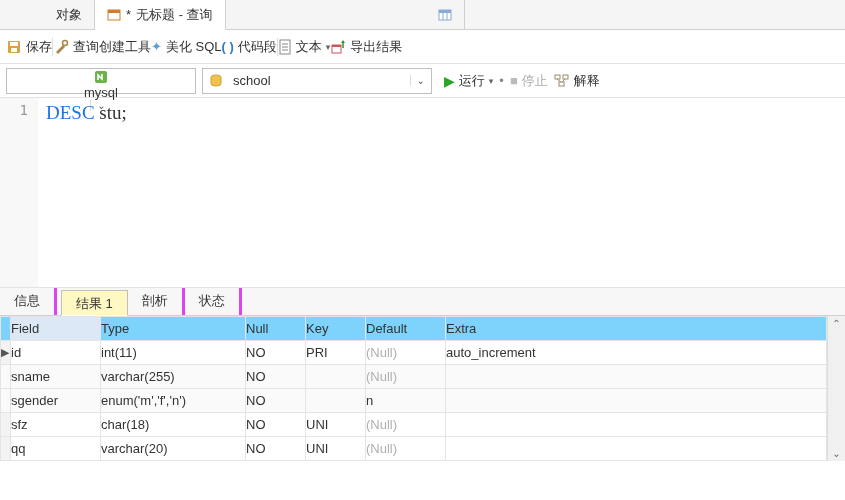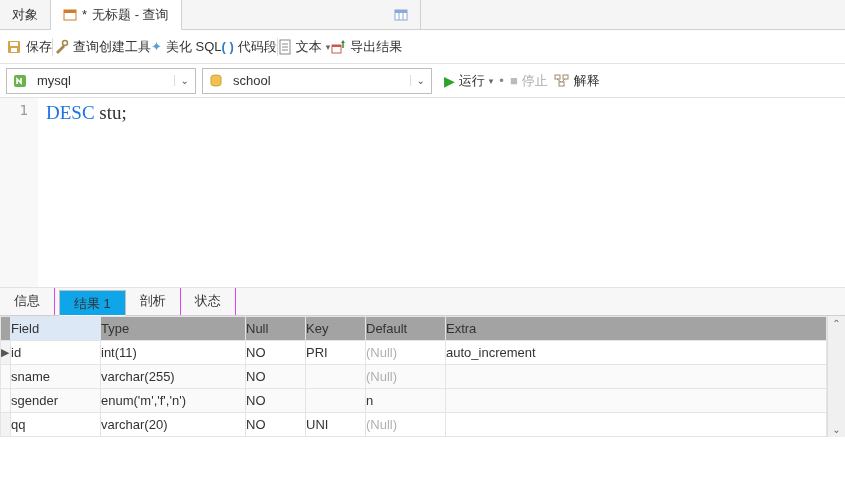--- a/index.html
+++ b/index.html
@@ -1,18 +1,18 @@
 <!DOCTYPE html>
 <html><head>
 <meta charset="utf-8">
 <style>
 * { margin: 0; padding: 0; box-sizing: border-box; }
 body { font-family: "Microsoft YaHei", Arial, sans-serif; font-size: 13px; color: #333; background: #fff; width: 845px; height: 500px; overflow: hidden; }
 
-.tabs-top { display: flex; height: 30px; border-bottom: 1px solid #d0d0d0; background: #f5f5f5; }
+.tabs-top { display: flex; height: 30px; border-bottom: 1px solid #d0d0d0; background: #f5f5f5; padding-left: 44px; }
 .tabs-top .tab { display: flex; align-items: center; padding: 0 12px; border-right: 1px solid #d0d0d0; cursor: pointer; gap: 5px; }
 .tabs-top .tab.active { background: #fff; border-bottom: 1px solid #fff; margin-bottom: -1px; }
 .tabs-top .tab.inactive { color: #888; }
 .tabs-top .tab .modified { color: #333; }
 .tabs-top .spacer { flex: 1; }
 .tabs-top .gap { width: 200px; }
 
 .toolbar { display: flex; align-items: center; height: 34px; padding: 0 6px; gap: 0; border-bottom: 1px solid #e3e3e3; }
 .toolbar .item { display: flex; align-items: center; gap: 4px; cursor: pointer; }
 .toolbar .sep { width: 1px; height: 18px; background: #ddd; }
@@ -25,27 +25,27 @@
 .run-btn { display: flex; align-items: center; gap: 4px; cursor: pointer; color: #333; }
 .run-btn .tri { color: #2aa52a; font-size: 14px; }
 .dot { color: #888; }
 
 .editor { position: relative; height: 190px; display: flex; border-bottom: 1px solid #e3e3e3; }
 .gutter { width: 38px; background: #f8f8f8; text-align: right; padding: 4px 10px 0 0; color: #999; font-family: Consolas, monospace; font-size: 14px; }
 .code { flex: 1; padding: 4px 8px; font-family: Liberation Serif, serif; font-size: 19px; white-space: pre; }
 .kw { color: #1a73e8; }
 
 .result-tabs { display: flex; height: 28px; border-bottom: 1px solid #d0d0d0; background: #f7f7f7; }
-.result-tabs .rtab { padding: 4px 14px; cursor: pointer; border-right: 1px solid #d946ef; }
-.result-tabs .rtab.active { background: #0ea5e9; border: 1px solid #c0c0c0; border-bottom: 1px solid #fff; margin: 2px 0 -1px 4px; }
+.result-tabs .rtab { padding: 4px 14px; cursor: pointer; border-right: 3px solid #d946ef; }
+.result-tabs .rtab.active { background: #fef9c3; border: 1px solid #c0c0c0; border-bottom: 1px solid #fff; margin: 2px 0 -1px 4px; }
 
 .grid-wrap { display: flex; }
 .grid { flex: 1; border-collapse: collapse; }
 .grid th, .grid td { border: 1px solid #e4e4e4; padding: 3px 0; text-align: left; font-weight: normal; height: 24px; }
-.grid th { background: #a3a3a3; }
+.grid th { background: #7dd3fc; }
 .grid th.sorted { background: #dce8f5; }
 .grid tr.even td { background: #fafafa; }
 .rowptr { width: 10px; border: 1px solid #e4e4e4; background: #f3f3f3; text-align: center; color: #555; font-size: 11px; }
 .nullv { color: #b0b0b0; }
 
 .vscroll { width: 18px; background: #f0f0f0; border-left: 1px solid #ddd; display: flex; flex-direction: column; justify-content: space-between; align-items: center; font-size: 10px; color: #666; }
 .vscroll .arr { padding: 2px 0; cursor: pointer; }
 
 svg { display: block; }
 </style>
@@ -127,21 +127,21 @@
           <rect x="2" y="6" width="9" height="2" fill="#c55"></rect>
           <path d="M11 4 L15 4 L13 1 Z" fill="#3a8a3a"></path>
           <line x1="13" y1="4" x2="13" y2="9" stroke="#3a8a3a" stroke-width="1.5"></line>
         </svg>
     </span>
     <span>导出结果</span>
   </div>
 </div>
 
 <div class="conn-row">
-  <div class="combo" style="width:190px;">
+  <div class="combo" style="width:190px;flex-direction:column;">
     <span class="ico">
       <svg width="16" height="16">
           <rect x="2" y="2" width="12" height="12" rx="2" fill="#6ab24a"></rect>
           <path d="M5 11 L5 6 L9 10 L9 5" stroke="#fff" stroke-width="1.6" fill="none"></path>
         </svg>
     </span>
     <span class="txt">mysql</span>
     <span class="arrow">⌄</span>
   </div>
   <div class="combo" style="width:230px;">
@@ -238,20 +238,29 @@
           <td class="rowptr"></td>
           <td>sgender</td>
           <td>enum('m','f','n')</td>
           <td>NO</td>
           <td></td>
           <td>n</td>
           <td></td>
         </tr>
         <tr>
           <td class="rowptr"></td>
+          <td>sfz</td>
+          <td>char(18)</td>
+          <td>NO</td>
+          <td>UNI</td>
+          <td class="nullv">(Null)</td>
+          <td></td>
+        </tr>
+        <tr>
+          <td class="rowptr"></td>
           <td>qq</td>
           <td>varchar(20)</td>
           <td>NO</td>
           <td>UNI</td>
           <td class="nullv">(Null)</td>
           <td></td>
         </tr>
       </tbody>
   </table>
   <div class="vscroll">

